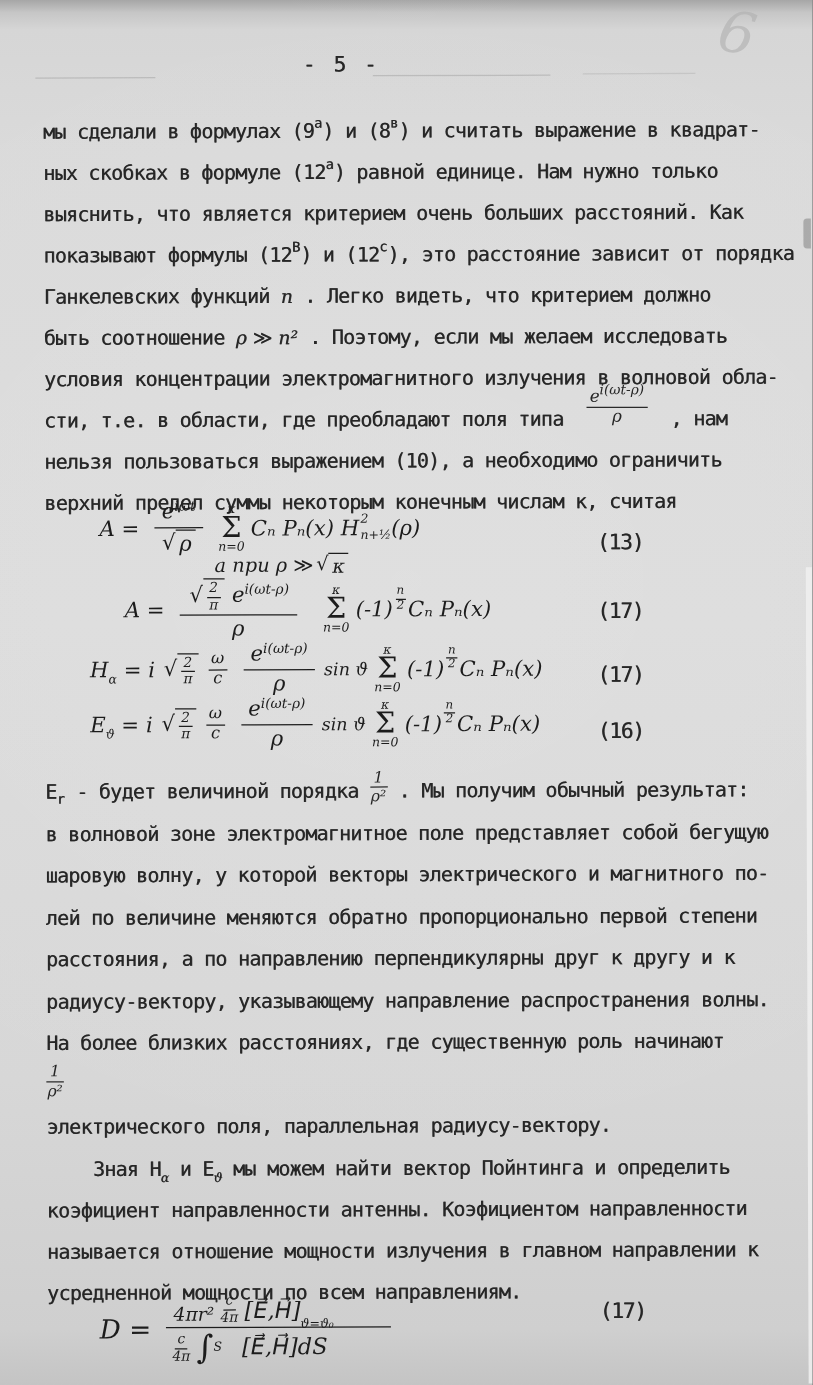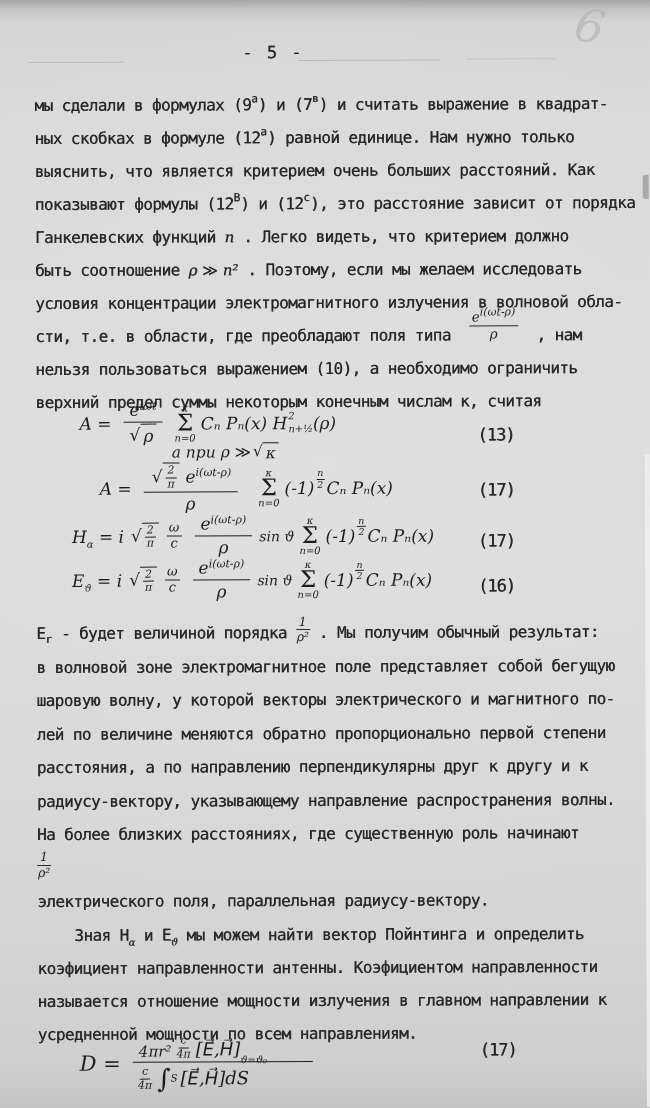--- a/index.html
+++ b/index.html
@@ -67,21 +67,21 @@
     <div class="scanline sl1"></div>
     <div class="scanline sl2"></div>
     <div class="scanline sl3"></div>
     <div class="edge-right"></div>
     <div class="edge-blob"></div>
     <div class="corner-mark">6</div>
 
     <div class="pageno">- 5 -</div>
 
     <div class="para tw" style="top:88px">
-      <div class="tline"><span>мы сделали в формулах (9</span><span class="ts">а</span><span>) и (7</span><span class="ts">в</span><span>) и считать выражение в квадрат-</span></div>
+      <div class="tline"><span>мы сделали в формулах (9</span><span class="ts">а</span><span>) и (8</span><span class="ts">в</span><span>) и считать выражение в квадрат-</span></div>
       <div class="tline"><span>ных скобках в формуле (12</span><span class="ts">а</span><span>) равной единице. Нам нужно только</span></div>
       <div class="tline">выяснить, что является критерием очень больших расстояний. Как</div>
       <div class="tline"><span>показывают формулы (12</span><span class="ts">В</span><span>) и (12</span><span class="ts">с</span><span>), это расстояние зависит от порядка</span></div>
       <div class="tline"><span>Ганкелевских функций </span><span class="hw">n</span><span> . Легко видеть, что критерием должно</span></div>
       <div class="tline"><span>быть соотношение </span><span class="hw">ρ ≫ n²</span><span> . Поэтому, если мы желаем исследовать</span></div>
       <div class="tline">условия концентрации электромагнитного излучения в волновой обла-</div>
       <div class="tline"><span>сти, т.е. в области, где преобладают поля типа</span><span class="ifrac big">
             <span class="n"><span>e</span><span class="msup">i(ωt-ρ)</span></span>
             <span class="d">ρ</span>
           </span><span>, нам</span></div>
@@ -253,20 +253,20 @@
             <span>[E⃗,H⃗]</span>
             <span class="bsub">ϑ=ϑ₀</span>
           </span>
         <span class="fd" style="display:inline-flex;align-items:center;padding-top:3px">
             <span class="sfrac" style="margin:0 5px">
               <span class="n">c</span>
               <span class="d">4π</span>
             </span>
             <span class="intg">∫</span>
             <span class="isub">S</span>
-            <span style="margin-left:3px">[E⃗,H⃗]dS</span>
+            <span style="margin-left:16px">[E⃗,H⃗]dS</span>
           </span>
       </span>
     </div>
     <div class="ftag" style="top:1040px">(17)</div>
 
   </div>
 </div>
 
 </body></html>

